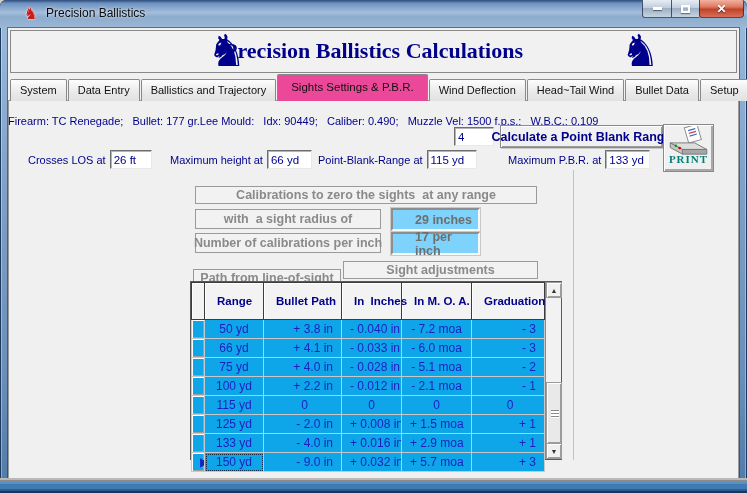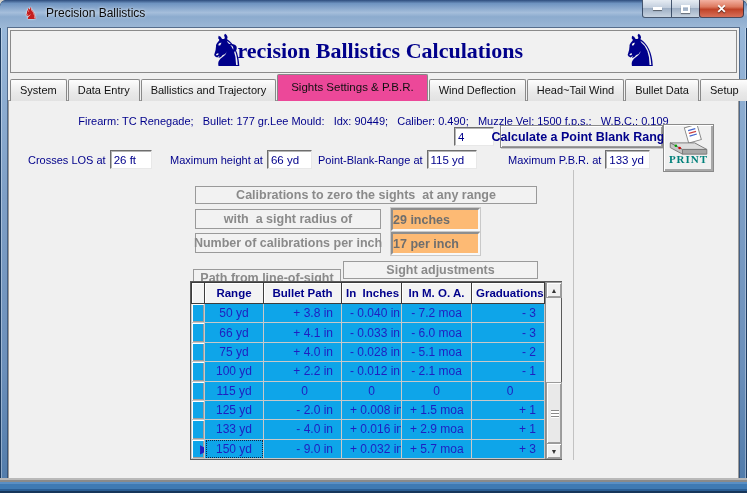--- a/index.html
+++ b/index.html
@@ -46,21 +46,21 @@
   .tabs{position:absolute;left:2px;top:46px;height:27px;display:flex;align-items:flex-end;z-index:3;}
   .tab{height:22px;line-height:21px;padding:0 9px;margin-right:1px;font-size:11px;color:#111;
     background:linear-gradient(180deg,#fdfdfd,#e9e9e9 60%,#e2e2e2);
     border:1px solid #898989;border-bottom:none;border-radius:2px 2px 0 0;white-space:nowrap;}
   .tab.active{height:27px;line-height:25px;padding:0 13px;font-size:11.5px;background:#ec4899;
     position:relative;z-index:4;}
   .tab-page{position:absolute;left:0px;top:72px;width:731px;height:406px;
     border:1px solid #9b9b9b;background:#f0f0f0;}
   
   .navy{color:#00008B;}
-  .info{position:absolute;left:0;top:87px;width:100%;text-align:center;font-size:11px;white-space:pre;}
+  .info{position:absolute;left:0;top:87px;width:100%;font-size:11px;white-space:pre;}
   .lbl{font-size:11px;color:#00008B;white-space:nowrap;}
   .field{background:#fff;border:1px solid;border-color:#6e6e6e #e8e8e8 #e8e8e8 #6e6e6e;
     box-shadow:inset 1px 1px 0 #b4b4b4;color:#00008B;font-size:11.5px;
     display:flex;align-items:center;padding:0 3px;height:19px;}
   .row1-label{position:absolute;left:10px;top:103px;width:430px;text-align:right;}
   .input4{position:absolute;left:446px;top:99px;width:40px;}
   .calc-btn{position:absolute;left:492px;top:97px;width:163px;height:23px;background:#f0f0f0;
     border:1px solid #8a8a8a;box-shadow:inset 1px 1px 0 #ffffff,inset -1px -1px 0 #9c9c9c,1px 1px 0 #c9c9c9;
     font-size:12.5px;font-weight:bold;color:#00008B;display:flex;align-items:center;justify-content:center;
     white-space:nowrap;}
@@ -68,32 +68,32 @@
     border:1px solid #8a8a8a;box-shadow:inset 1px 1px 0 #ffffff,inset -2px -2px 0 #a8a8a8;
     display:flex;flex-direction:column;align-items:center;justify-content:flex-start;padding-top:1px;}
   .print-label{font-family:"Liberation Serif",serif;font-size:11px;font-weight:bold;color:#00807a;
     letter-spacing:1px;margin-top:-3px;}
   .pair{position:absolute;display:flex;align-items:center;gap:4px;top:122px;}
   .pair .field{height:19px;}
   
   .gbox{position:absolute;border:1px solid #9a9a9a;background:#f2f2f2;color:#8a8a8a;
     font-weight:bold;font-size:12.5px;display:flex;align-items:center;justify-content:center;
     white-space:pre;}
-  .gval{position:absolute;background:#fdba74;color:#6e6e6e;font-weight:bold;font-size:12.5px;
+  .gval{position:absolute;background:#7dd3fc;color:#6e6e6e;font-weight:bold;font-size:12.5px;
     border:2px solid;border-color:#8e8e8e #f8f8f8 #f8f8f8 #8e8e8e;box-shadow:0 0 0 1px #c9c9c9;
-    display:flex;align-items:center;}
+    display:flex;align-items:center;padding-left:22px;}
   
   .grid-wrap{position:absolute;left:182px;top:253px;width:372px;height:179px;
     border:1px solid #5a5a5a;background:#fff;display:flex;}
   table.grid{border-collapse:collapse;table-layout:fixed;width:353px;}
   table.grid col.c-sel{width:13px;} table.grid col.c-range{width:59px;}
   table.grid col.c-bp{width:78px;} table.grid col.c-in{width:60px;}
   table.grid col.c-moa{width:70px;} table.grid col.c-grad{width:73px;}
   table.grid th{height:20px;background:#f3f3f3;color:#00008B;font-weight:bold;font-size:11.5px;
-    border:1px solid #3c3c3c;box-shadow:inset 1px 1px 0 #ffffff;white-space:pre;padding:4px;}
+    border:1px solid #3c3c3c;box-shadow:inset 1px 1px 0 #ffffff;white-space:pre;padding:12px;}
   table.grid td{height:19px;font-size:12px;color:#1f1fc0;border:1px solid #c8c8c8;
     padding:0 8px;white-space:nowrap;overflow:hidden;background:#0ea5e9;}
   td.rowsel,th.rowsel{background:#efefef;border:1px solid #9a9a9a;
     box-shadow:inset 1px 1px 0 #ffffff,inset -1px -1px 0 #9e9e9e;padding:0;text-align:center;
     font-size:8px;color:#000;}
   td.range{text-align:center;}
   td.bp{text-align:right;padding-right:6px;}
   td.inch{text-align:center;}
   td.moa{text-align:center;white-space:pre;}
   td.grad{text-align:right;padding-right:16px;}

